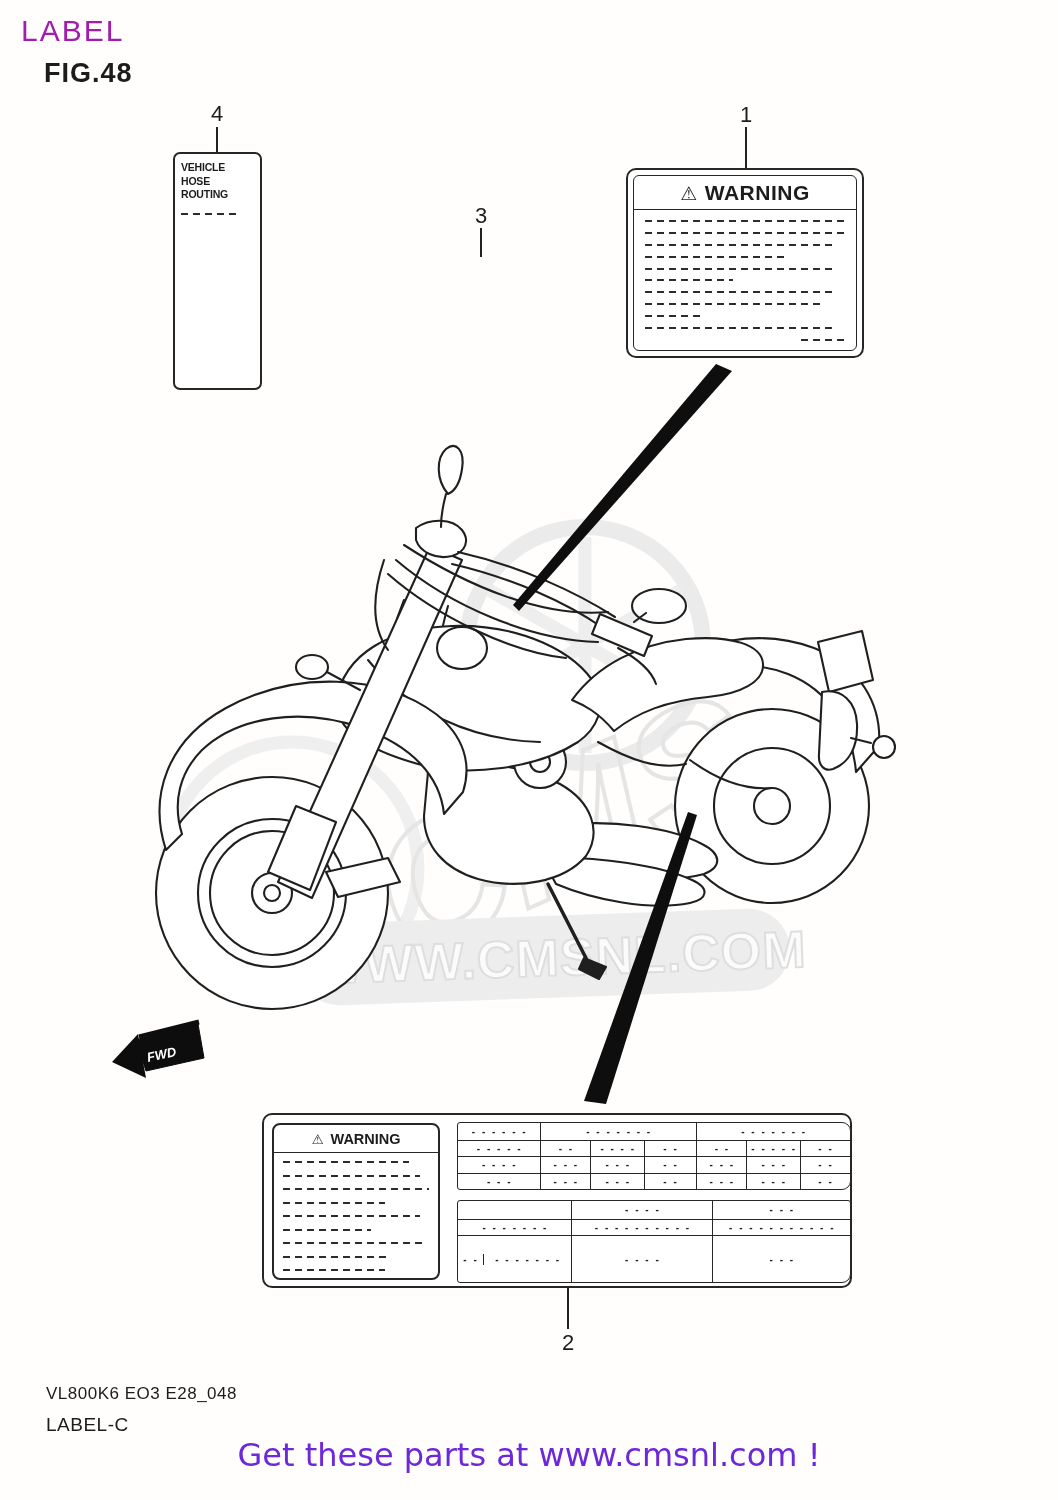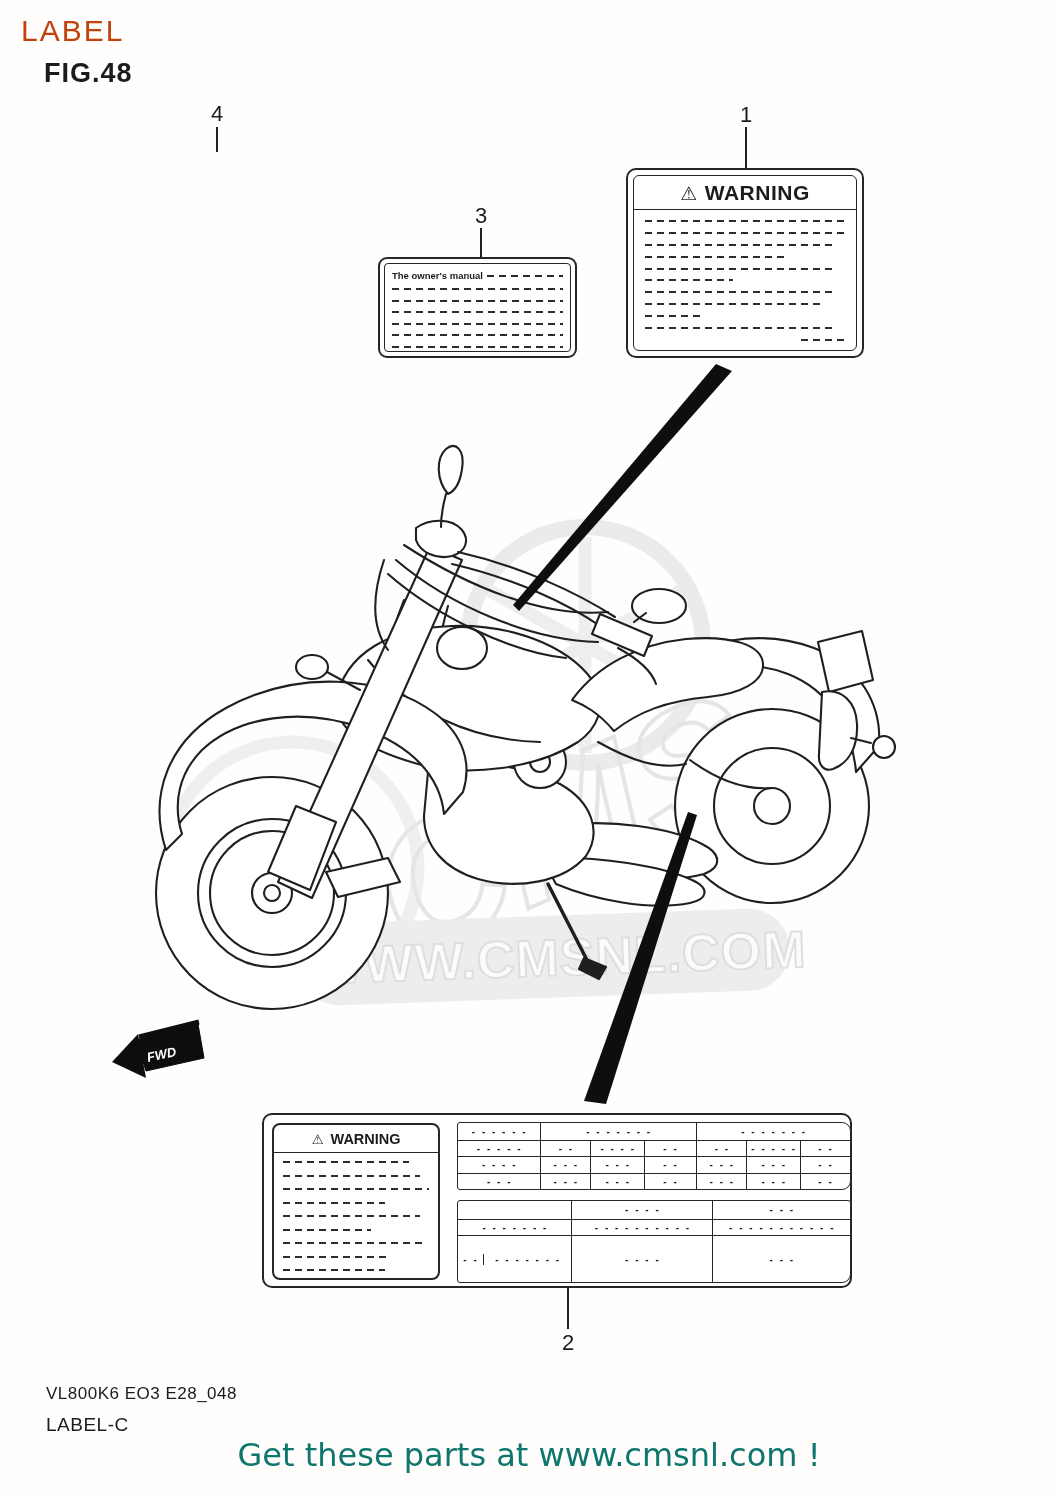--- a/index.html
+++ b/index.html
@@ -1,21 +1,21 @@
 <!DOCTYPE html>
 <html><head>
 <meta charset="utf-8">
 <style>
   html,body{margin:0;padding:0;background:#fffefc;}
   .canvas{position:relative;width:1058px;height:1500px;background:#fffefc;
     font-family:"Liberation Sans",sans-serif;color:#1c1c1c;overflow:hidden;}
   .art{position:absolute;left:0;top:0;z-index:1;pointer-events:none;}
   .abs{position:absolute;z-index:2;}
 
-  .hdr-label{left:21px;top:14px;font-size:30px;color:#c2410c;letter-spacing:2px;}
+  .hdr-label{left:21px;top:14px;font-size:30px;color:#a21caf;letter-spacing:2px;}
   .hdr-fig{left:44px;top:58px;font-size:27px;font-weight:bold;letter-spacing:1px;}
 
   .callout-num{font-size:22px;transform:translateX(-50%);}
   .callout-line{width:1.6px;background:#222;}
 
   .lab{position:absolute;border:2.2px solid #262626;border-radius:9px;background:#fff;box-sizing:border-box;z-index:2;}
 
   
   .dash-line{height:2px;background:repeating-linear-gradient(90deg,#2c2c2c 0 7px,transparent 7px 12px);}
   .tail{margin-left:auto;}
@@ -169,37 +169,30 @@
 
   <div class="abs callout-num" style="left:481px;top:203px;">3</div>
   <div class="abs callout-line" style="left:480px;top:228px;height:29px;"></div>
 
   <div class="abs callout-num" style="left:746px;top:102px;">1</div>
   <div class="abs callout-line" style="left:745px;top:127px;height:41px;"></div>
 
   <div class="abs callout-line" style="left:567px;top:1288px;height:41px;"></div>
   <div class="abs callout-num" style="left:568px;top:1330px;">2</div>
 
-
-  <div class="lab" id="label3">
-    <div class="inner3">
-      <div class="manual-row">
-        <span>The owner's manual</span>
-        <div class="dash-line"></div>
-      </div>
-      <div class="rows3">
-          <div class="dash-line" style="width: 100%;"></div>
-          <div class="dash-line" style="width: 100%;"></div>
-          <div class="dash-line" style="width: 100%;"></div>
-          <div class="dash-line" style="width: 100%;"></div>
-          <div class="dash-line" style="width: 100%;"></div>
-          <div class="dash-line" style="width: 100%;"></div>
-        </div>
-    </div>
+  <div class="lab" id="label4">
+    <div class="t">
+      <div>VEHICLE HOSE</div>
+      <div>ROUTING</div>
+    </div>
+    <div>
+        <div class="dash-line" style="width: 82%;"></div>
+      </div>
   </div>
+
 
   <div class="lab" id="label1">
     <div class="inner1">
       <div class="warn-head">
         <span class="tri">⚠</span>
         <span>WARNING</span>
       </div>
       <div class="rows1">
           <div class="dash-line" style="width: 100%;"></div>
           <div class="dash-line" style="width: 100%;"></div>
@@ -278,15 +271,15 @@
         <div>- -</div>
         <div>- - - - - - -</div>
       </div>
       <div class="tcell">- - - -</div>
       <div class="tcell">- - -</div>
     </div>
   </div>
 
   <div class="abs footer-code">VL800K6 EO3 E28_048</div>
   <div class="abs footer-label">LABEL-C</div>
-  <div class="abs promo" style="color: #0f766e;">Get these parts at www.cmsnl.com !</div>
+  <div class="abs promo" style="color: #6d28d9;">Get these parts at www.cmsnl.com !</div>
 
 </div>
 
 </body></html>

